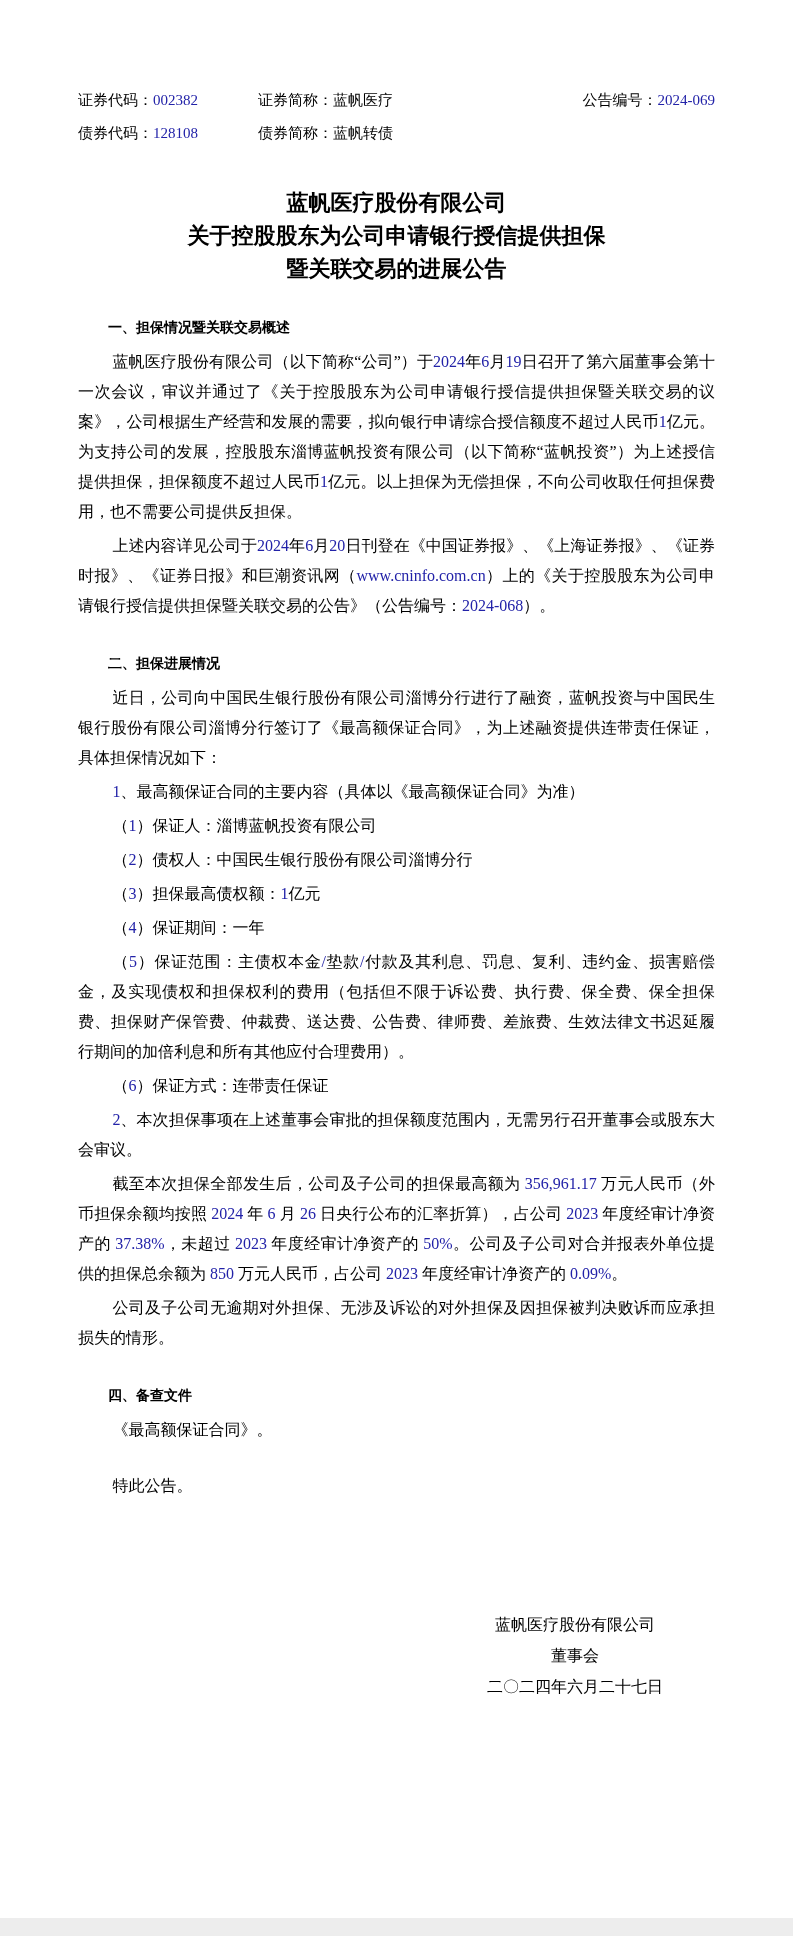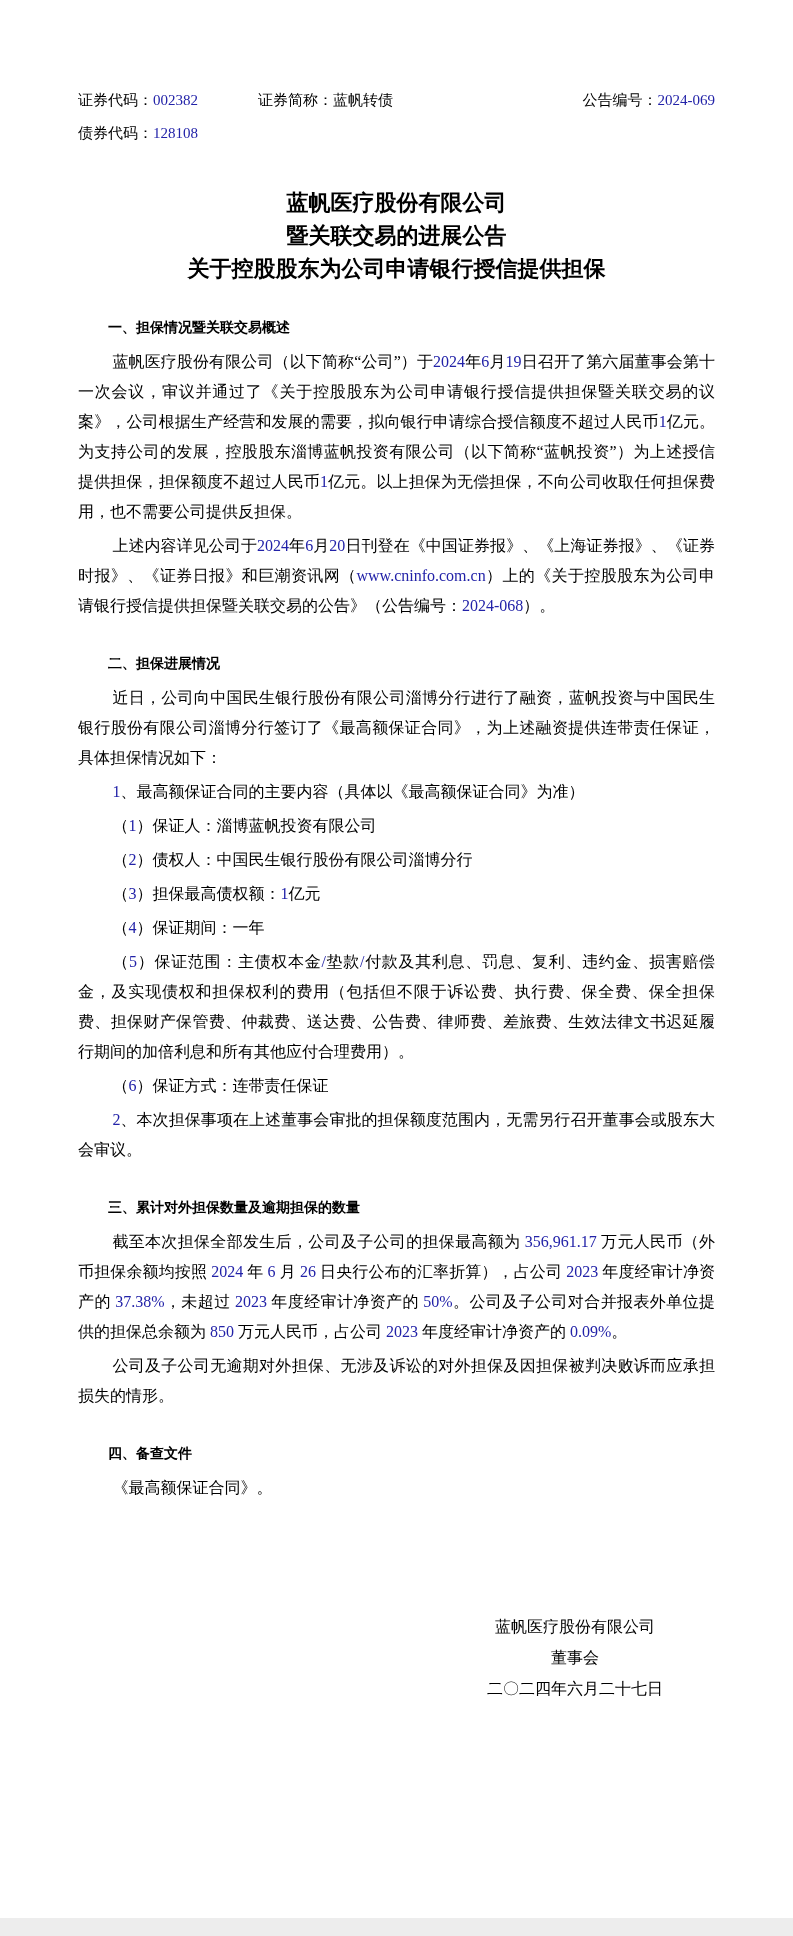--- a/index.html
+++ b/index.html
@@ -89,57 +89,58 @@
 </style>
 </head>
 <body>
 
 <div class="page">
   <div class="content">
 
     <div class="doc-header">
       <div class="hrow">
         <span class="hcol1">证券代码：<span class="lat">002382</span></span>
-        <span class="hcol2">证券简称：蓝帆转债</span>
+        <span class="hcol2">证券简称：蓝帆医疗</span>
         <span class="hcol3">公告编号：<span class="lat">2024-069</span></span>
       </div>
       <div class="hrow">
         <span class="hcol1">债券代码：<span class="lat">128108</span></span>
+        <span class="hcol2">债券简称：蓝帆转债</span>
         <span class="hcol3"></span>
       </div>
     </div>
 
     <h1 class="title">
       <div>蓝帆医疗股份有限公司</div>
+      <div>关于控股股东为公司申请银行授信提供担保</div>
       <div>暨关联交易的进展公告</div>
-      <div>关于控股股东为公司申请银行授信提供担保</div>
     </h1>
 
 
     <h2 class="sec">一、担保情况暨关联交易概述</h2>
     <p class="para">蓝帆医疗股份有限公司（以下简称“公司”）于<span class="lat">2024</span>年<span class="lat">6</span>月<span class="lat">19</span>日召开了第六届董事会第十一次会议，审议并通过了《关于控股股东为公司申请银行授信提供担保暨关联交易的议案》，公司根据生产经营和发展的需要，拟向银行申请综合授信额度不超过人民币<span class="lat">1</span>亿元。为支持公司的发展，控股股东淄博蓝帆投资有限公司（以下简称“蓝帆投资”）为上述授信提供担保，担保额度不超过人民币<span class="lat">1</span>亿元。以上担保为无偿担保，不向公司收取任何担保费用，也不需要公司提供反担保。</p>
     <p class="para">上述内容详见公司于<span class="lat">2024</span>年<span class="lat">6</span>月<span class="lat">20</span>日刊登在《中国证券报》、《上海证券报》、《证券时报》、《证券日报》和巨潮资讯网（<span class="lat">www.cninfo.com.cn</span>）上的《关于控股股东为公司申请银行授信提供担保暨关联交易的公告》（公告编号：<span class="lat">2024-068</span>）。</p>
 
     <h2 class="sec">二、担保进展情况</h2>
     <p class="para">近日，公司向中国民生银行股份有限公司淄博分行进行了融资，蓝帆投资与中国民生银行股份有限公司淄博分行签订了《最高额保证合同》，为上述融资提供连带责任保证，具体担保情况如下：</p>
     <p class="para"><span class="lat">1</span>、最高额保证合同的主要内容（具体以《最高额保证合同》为准）</p>
     <p class="para">（<span class="lat">1</span>）保证人：淄博蓝帆投资有限公司</p>
     <p class="para">（<span class="lat">2</span>）债权人：中国民生银行股份有限公司淄博分行</p>
     <p class="para">（<span class="lat">3</span>）担保最高债权额：<span class="lat">1</span>亿元</p>
     <p class="para">（<span class="lat">4</span>）保证期间：一年</p>
     <p class="para">（<span class="lat">5</span>）保证范围：主债权本金<span class="lat">/</span>垫款<span class="lat">/</span>付款及其利息、罚息、复利、违约金、损害赔偿金，及实现债权和担保权利的费用（包括但不限于诉讼费、执行费、保全费、保全担保费、担保财产保管费、仲裁费、送达费、公告费、律师费、差旅费、生效法律文书迟延履行期间的加倍利息和所有其他应付合理费用）。</p>
     <p class="para">（<span class="lat">6</span>）保证方式：连带责任保证</p>
     <p class="para"><span class="lat">2</span>、本次担保事项在上述董事会审批的担保额度范围内，无需另行召开董事会或股东大会审议。</p>
 
-    <h2 class="sec">三、累计对外担保数量及逾期担保的数量</h2>
     <p class="para">截至本次担保全部发生后，公司及子公司的担保最高额为<span class="lat"> 356,961.17 </span>万元人民币（外币担保余额均按照<span class="lat"> 2024 </span>年<span class="lat"> 6 </span>月<span class="lat"> 26 </span>日央行公布的汇率折算），占公司<span class="lat"> 2023 </span>年度经审计净资产的<span class="lat"> 37.38%</span>，未超过<span class="lat"> 2023 </span>年度经审计净资产的<span class="lat"> 50%</span>。公司及子公司对合并报表外单位提供的担保总余额为<span class="lat"> 850 </span>万元人民币，占公司<span class="lat"> 2023 </span>年度经审计净资产的<span class="lat"> 0.09%</span>。</p>
     <p class="para">公司及子公司无逾期对外担保、无涉及诉讼的对外担保及因担保被判决败诉而应承担损失的情形。</p>
 
     <h2 class="sec">四、备查文件</h2>
     <p class="para">《最高额保证合同》。</p>
+    <p class="para para-gap">特此公告。</p>
 
     <div class="signature">
       <div>蓝帆医疗股份有限公司</div>
       <div>董事会</div>
       <div>二〇二四年六月二十七日</div>
     </div>
 
   </div>
   <div class="bottom-strip"></div>
 </div>

